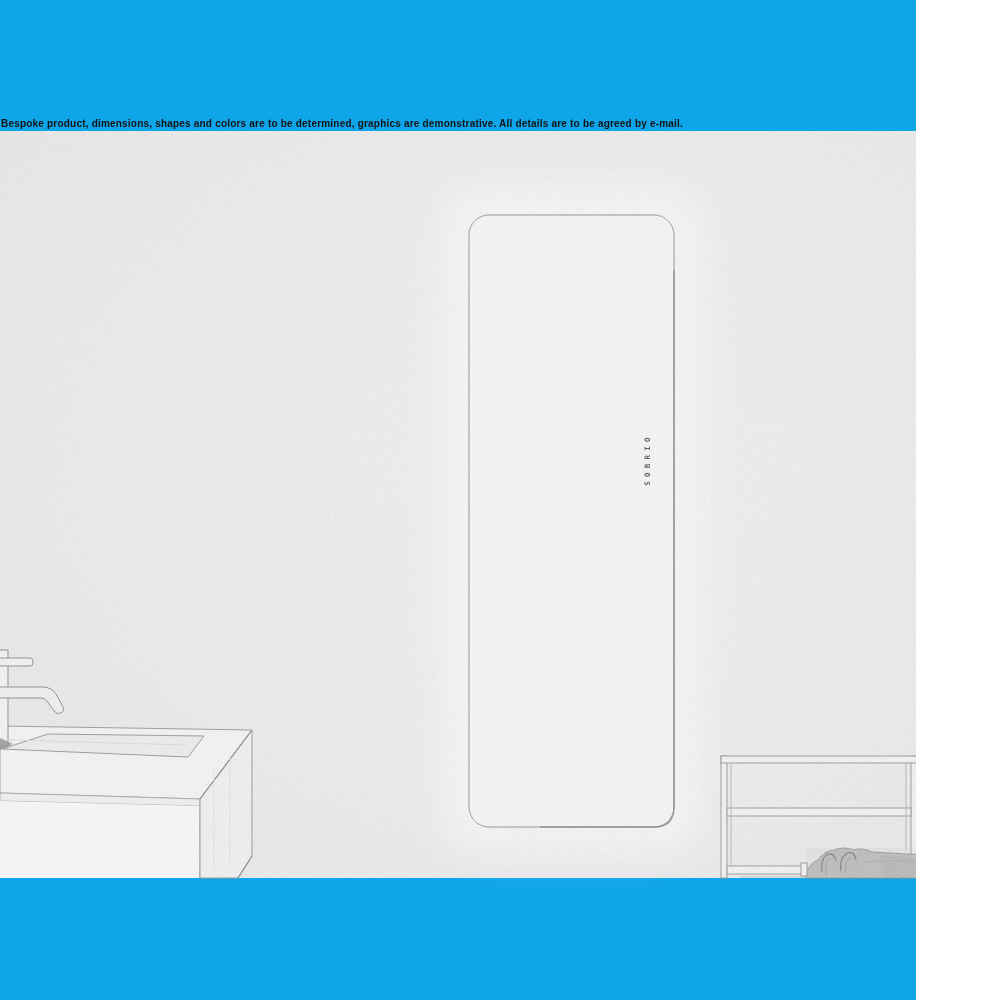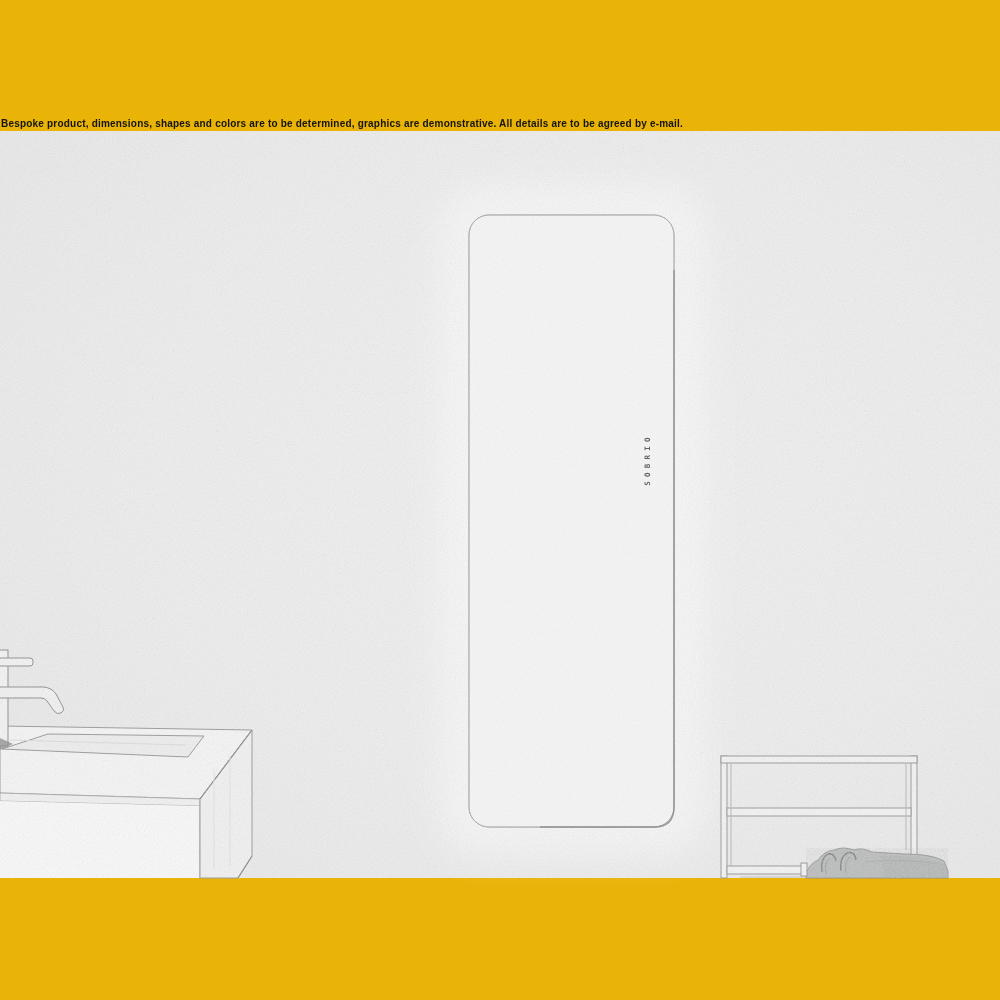--- a/index.html
+++ b/index.html
@@ -1,18 +1,18 @@
 <!DOCTYPE html>
 <html><head>
 <meta charset="utf-8">
 <style>
   html,body{margin:0;padding:0;background:#ffffff;}
   .page{
-    position:relative;width:1000px;height:1000px;overflow:hidden;
-    background:#eab308;font-family:"Liberation Sans",sans-serif;
+    position:relative;width:916px;height:1000px;overflow:hidden;
+    background:#0ea5e9;font-family:"Liberation Sans",sans-serif;
   }
   .disclaimer{
     position:absolute;left:1px;top:117px;width:990px;
     font-size:10px;font-weight:bold;letter-spacing:0.2px;
     color:#141414;line-height:13px;white-space:nowrap;
   }
   .photo{
     position:absolute;left:0;top:131px;width:1000px;height:747px;
     background:#efefef;
   }

